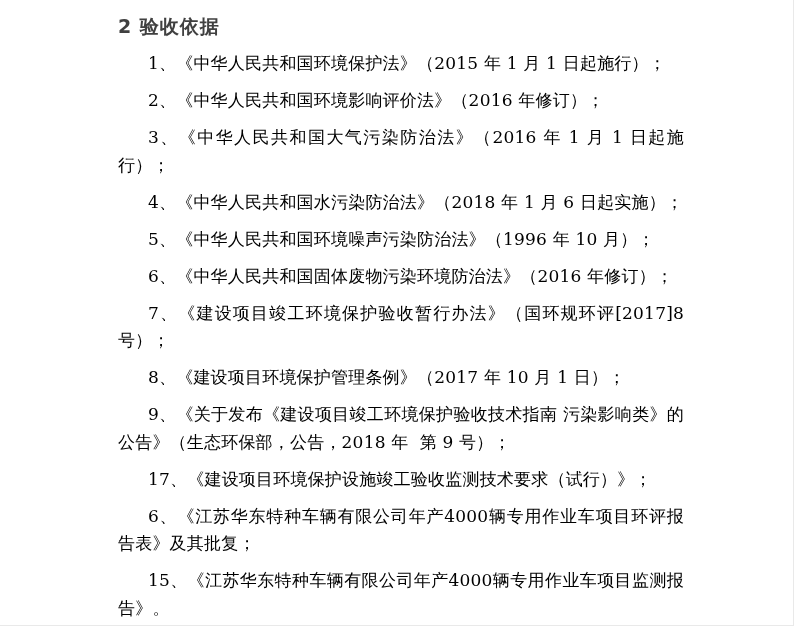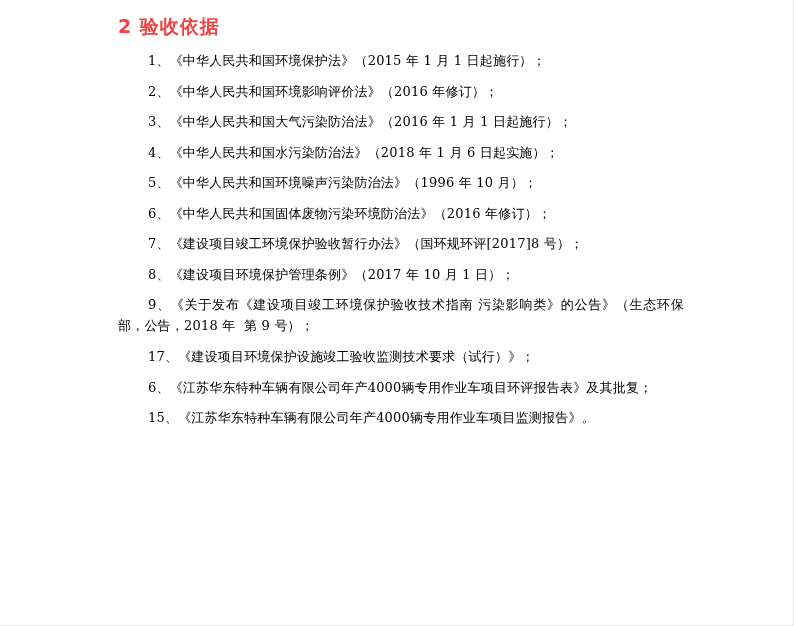--- a/index.html
+++ b/index.html
@@ -24,28 +24,28 @@
     padding: 0;
   }
   .heading {
     font-family: "DejaVu Sans", "Liberation Sans", sans-serif;
     font-weight: bold;
     font-size: 19px;
     letter-spacing: 1px;
     margin: 0;
     padding: 12px 0 0 118px;
     line-height: 1.5;
-    color: #ef4444;
+    color: #404040;
   }
   .body-list {
     margin: 0;
     padding: 0 110px 0 118px;
   }
   .para {
-    font-size: 13px;
+    font-size: 17px;
     line-height: 1.62;
     margin: 0;
     padding: 9.5px 0 0 0;
     text-align: justify;
     text-justify: inter-ideograph;
     letter-spacing: 0.2px;
     white-space: pre-wrap;
   }
   .para.indent {
     text-indent: 30px;

